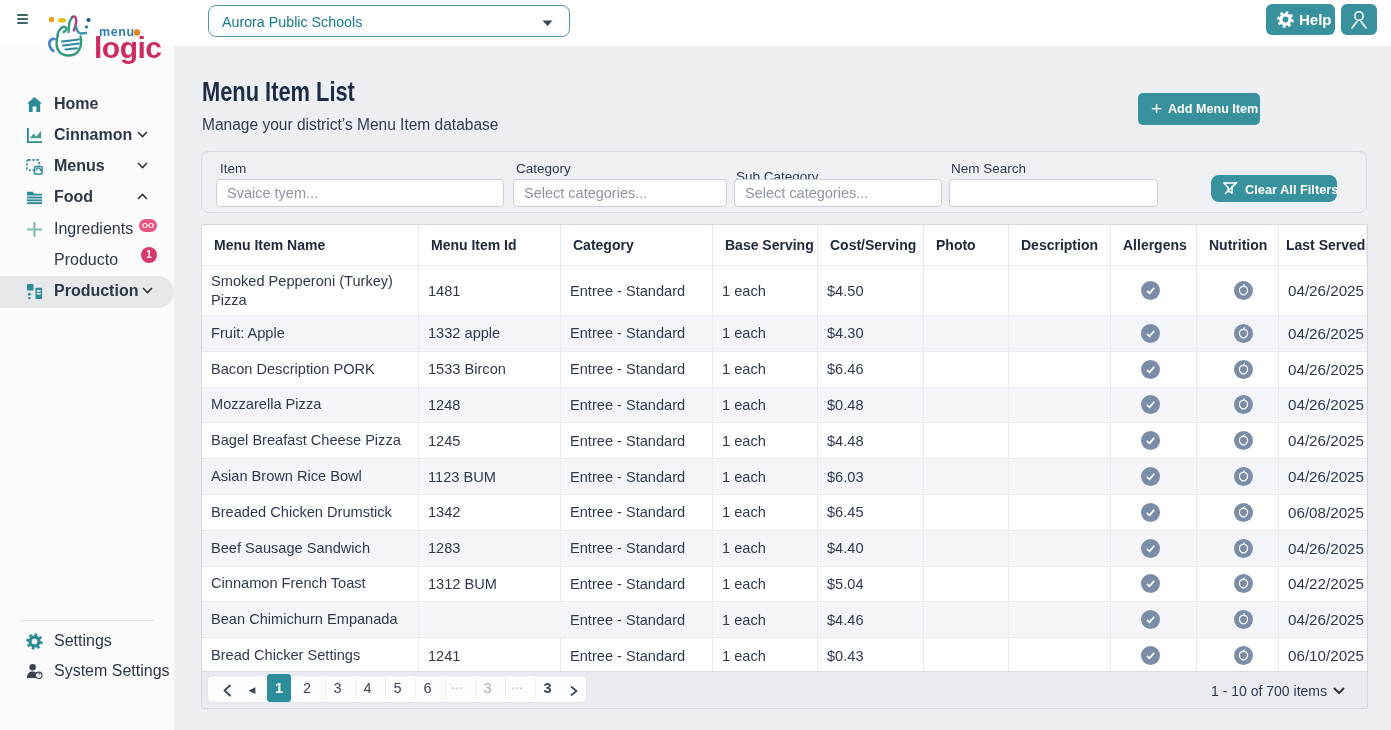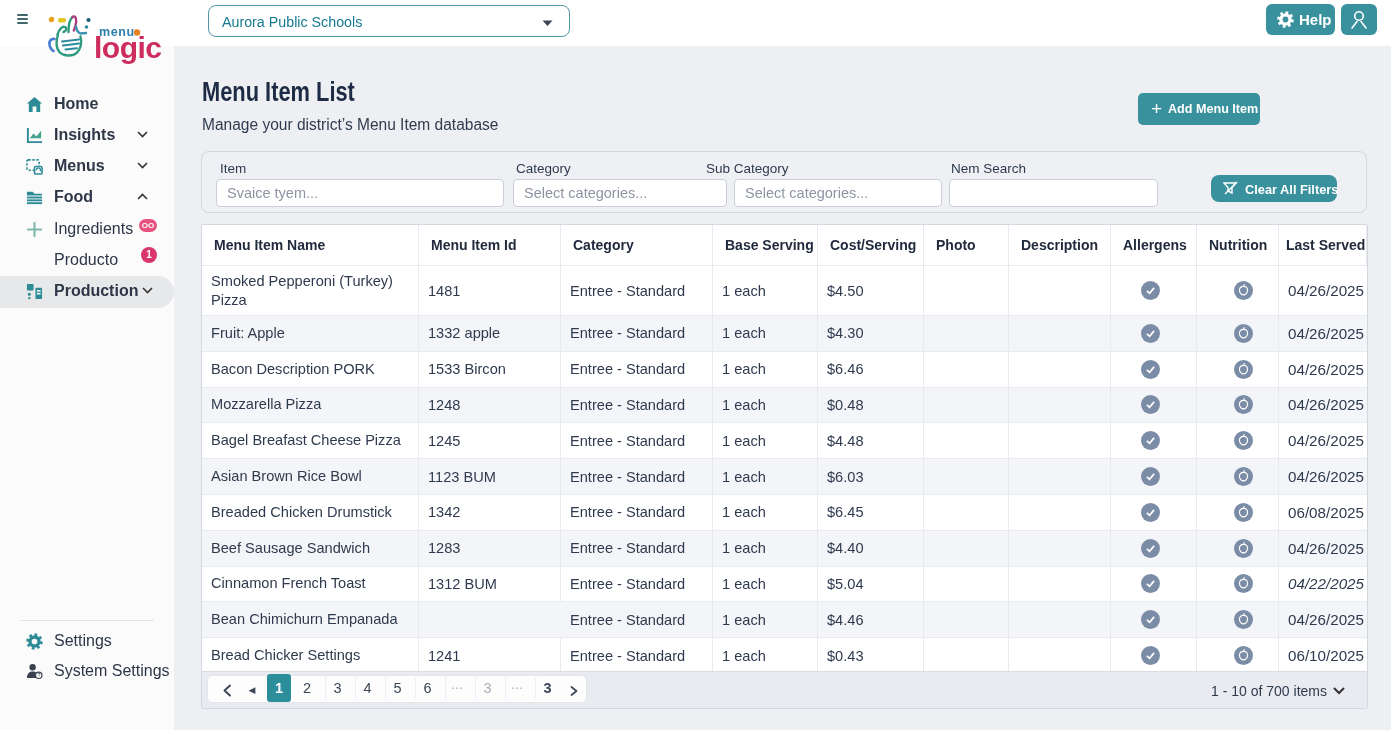--- a/index.html
+++ b/index.html
@@ -117,21 +117,21 @@
       <path fill="#2d8b96" d="M9 1 L17 8 L15 8 L15 17 L11 17 L11 11 L7 11 L7 17 L3 17 L3 8 L1 8 Z"></path>
       <rect x="7.4" y="5.5" width="3.2" height="2.6" fill="#2d8b96"></rect>
     </svg>
     <div class="lbl">Home</div>
   </div>
   <div class="sideitem" style="top:120px;">
     <svg class="ic" viewBox="0 0 18 18">
       <path d="M2 1 L2 16 L17 16" stroke="#2d8b96" stroke-width="2" fill="none"></path>
       <path d="M4 12 L8 7 L11 10 L16 4 L16 12 Z" fill="#43a08b"></path>
     </svg>
-    <div class="lbl">Insights</div>
+    <div class="lbl">Cinnamon</div>
     <svg class="chev" width="11" height="7">
       <path d="M1 1 L5.5 5.5 L10 1" stroke="#333" stroke-width="1.6" fill="none"></path>
     </svg>
   </div>
   <div class="sideitem" style="top:151px;">
     <svg class="ic" viewBox="0 0 18 18">
       <rect x="1" y="2" width="13" height="11" rx="1.5" stroke="#2d8b96" stroke-width="1.7" fill="none" stroke-dasharray="2.6 1.6"></rect>
       <rect x="9" y="9" width="8" height="8" rx="1.5" fill="#fbfbfc" stroke="#2d8b96" stroke-width="1.7"></rect>
       <path d="M11 13 a2.2 2.2 0 1 1 4 1" stroke="#2d8b96" stroke-width="1.4" fill="none"></path>
     </svg>
@@ -200,21 +200,21 @@
   <div class="abs tealbtn" id="addbtn">
     <span class="plus">+</span>
     <span>Add Menu Item</span>
   </div>
 
   <div class="abs" id="filters">
     <div class="flabel" style="left:18px;">Item</div>
     <div class="finput" style="left:14px; width:288px;">Svaice tyem...</div>
     <div class="flabel" style="left:314px;">Category</div>
     <div class="finput" style="left:311px; width:214px;">Select categories...</div>
-    <div class="flabel" style="left:504px;">Sub Category</div>
+    <div class="flabel" style="left:534px;margin-top:8px;">Sub Category</div>
     <div class="finput" style="left:532px; width:208px;">Select categories...</div>
     <div class="flabel" style="left:749px;">Nem Search</div>
     <div class="finput" style="left:747px; width:209px;"></div>
     <div class="tealbtn" id="clearbtn" style="position:absolute;">
       <svg style="position:absolute;left:12px;top:6px;" width="16" height="15" viewBox="0 0 16 15">
         <path d="M1 2 L13 2 L9 6.5 L9 12 L5 10 L5 6.5 Z" fill="none" stroke="#fff" stroke-width="1.4"></path>
         <path d="M14 1 L2 13" stroke="#fff" stroke-width="1.4"></path>
       </svg>
       <span>Clear All Filters</span>
     </div>
@@ -432,21 +432,21 @@
           <span class="circ" style="left:30px;"><svg width="19" height="19" viewBox="0 0 20 20">
               <path d="M6.2 10.5 L9 13 L13.8 7.2" stroke="#fff" stroke-width="1.8" fill="none"></path>
             </svg></span>
         </div>
         <div class="cell" style="left:995px;width:82px;">
           <span class="circ" style="left:37px;"><svg width="19" height="19" viewBox="0 0 20 20">
               <path d="M10 5.6 C12.8 5.6 14.3 7.5 14.3 9.7 C14.3 12.5 12 14.6 10 14.6 C8 14.6 5.7 12.5 5.7 9.7 C5.7 7.5 7.2 5.6 10 5.6 Z" stroke="#fff" stroke-width="1.2" fill="none"></path>
               <path d="M10 5.6 C10 4.6 10.6 3.9 11.5 3.7" stroke="#fff" stroke-width="1.1" fill="none"></path>
             </svg></span>
         </div>
-        <div class="cell" style="left:1077px;width:88px;border-right:none;padding-left:9px;font-size:15.2px;font-style:italic;">04/22/2025</div>
+        <div class="cell" style="left:1077px;width:88px;border-right:none;padding-left:9px;font-size:15.2px;">04/22/2025</div>
       </div>
       <div class="row alt" style="top: 376.4px; height: 35.8px;">
         <div class="cell" style="left:0;width:217px;">
           <span style="line-height:19px;">Bean Chimichurn Empanada</span>
         </div>
         <div class="cell" style="left:359px;width:152px;">Entree - Standard</div>
         <div class="cell" style="left:511px;width:105px;">1 each</div>
         <div class="cell" style="left:616px;width:106px;">$4.46</div>
         <div class="cell" style="left:722px;width:85px;"></div>
         <div class="cell" style="left:807px;width:102px;"></div>

